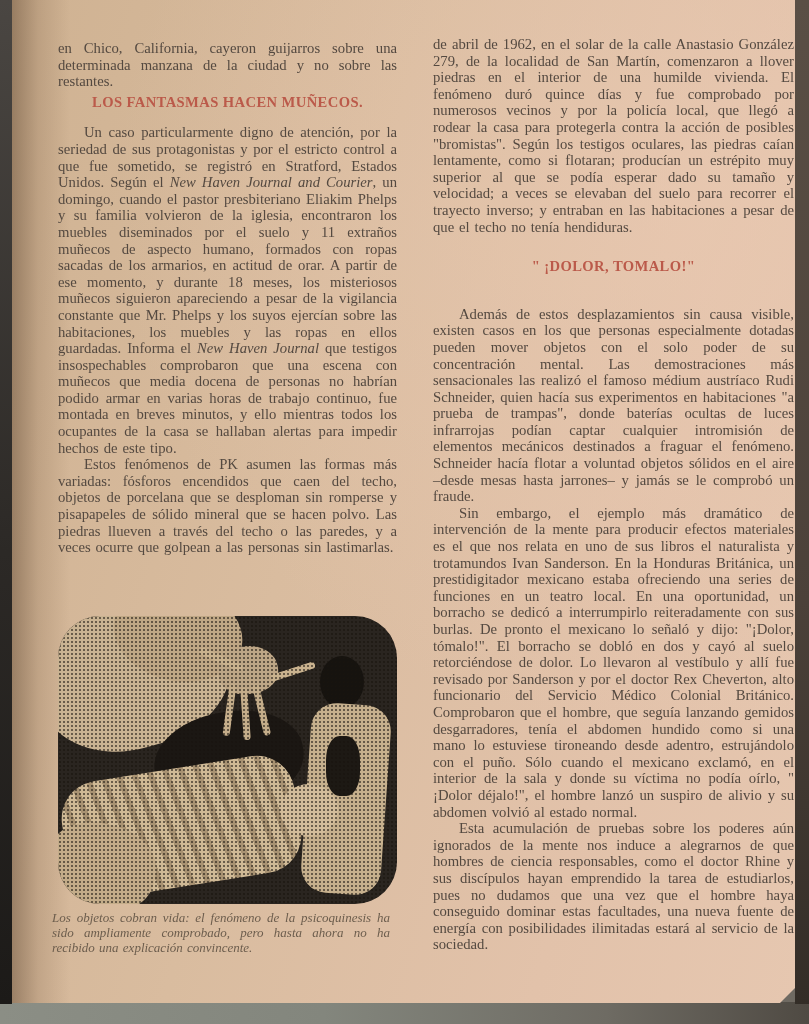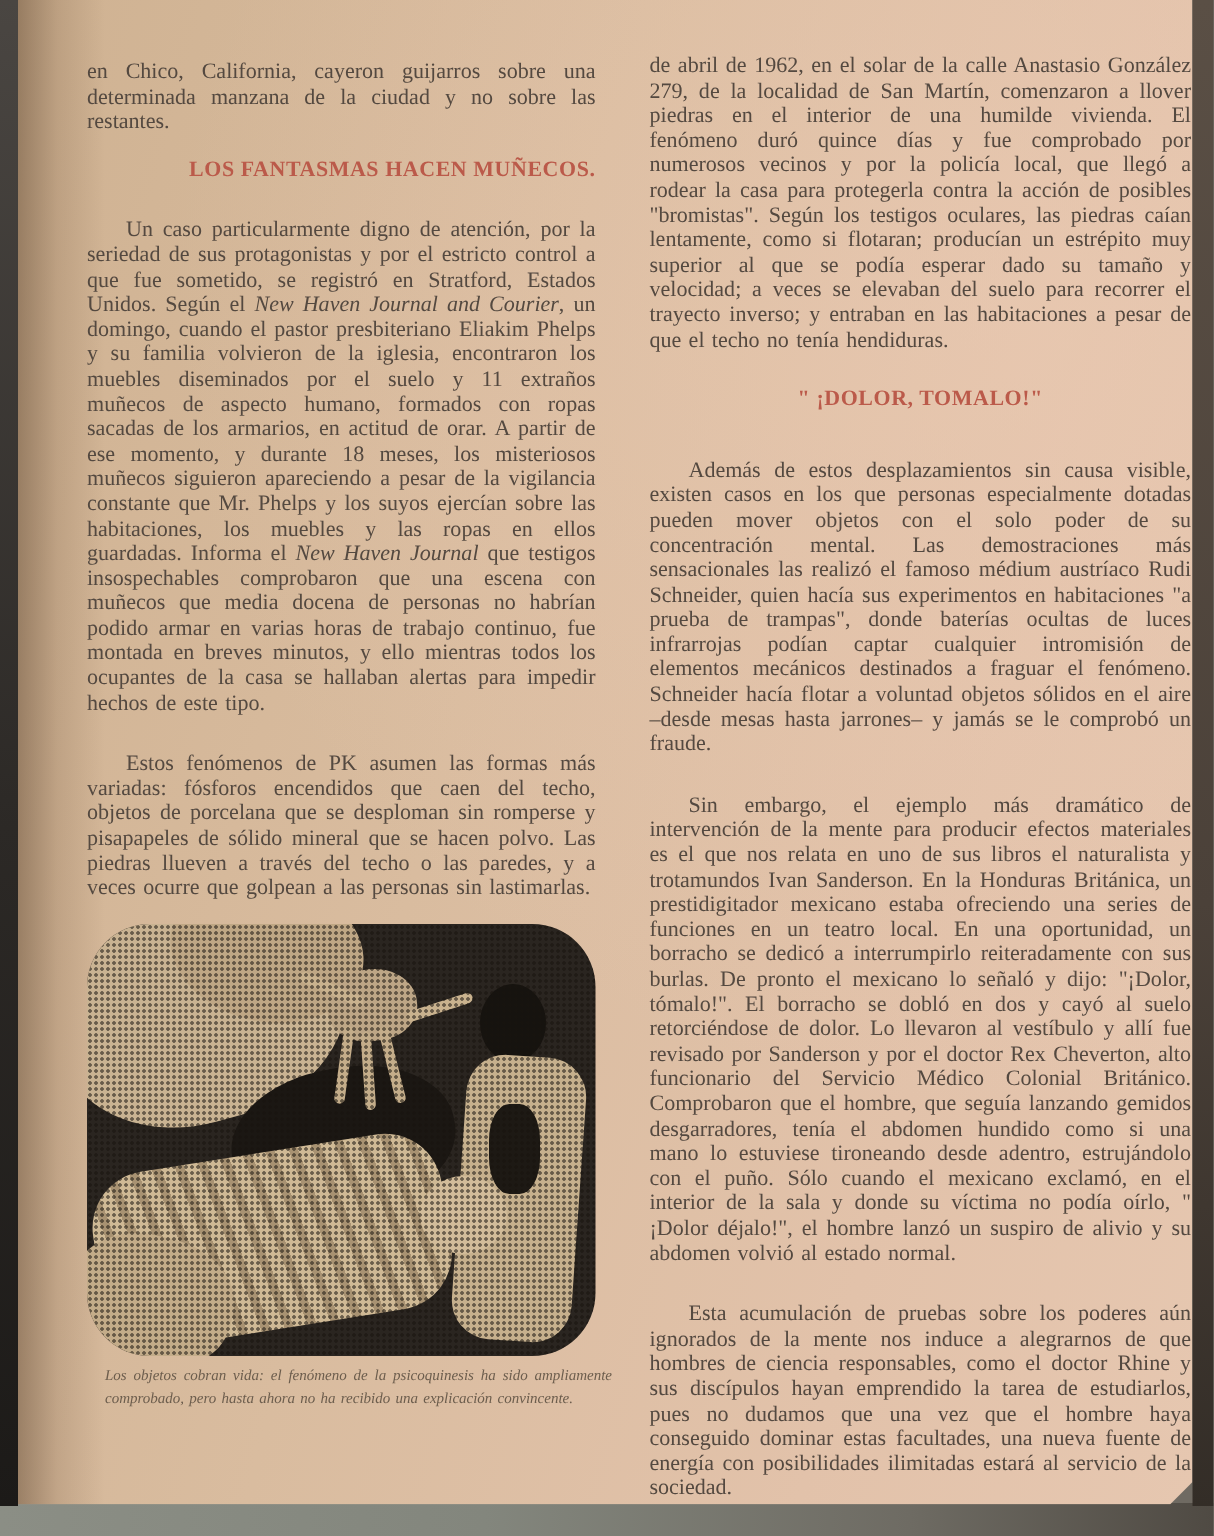--- a/index.html
+++ b/index.html
@@ -30,27 +30,27 @@
   }
   .spine-shade{
     position:absolute;left:0;top:0;bottom:0;width:58px;
     background:linear-gradient(90deg,rgba(96,72,50,.50) 0%,rgba(120,92,66,.22) 45%,rgba(120,92,66,0) 100%);
   }
   .col{position:absolute;color:var(--text-color,#544940);font-size:14.7px;line-height:16.6px;
     text-align:justify;}
   .col.left{left:46px;top:40px;width:339px;}
   .col.right{left:421px;top:36px;width:361px;}
   .para{margin:0;word-spacing:1.2px;}
-  .para.indent{text-indent:26px;margin-top:24px;}
+  .para.indent{text-indent:26px;}
   .heading{
     color:var(--heading-color,#bb5a4a);
     font-weight:bold;text-align:center;font-size:14.6px;letter-spacing:.4px;
     text-indent:0;
   }
-  .col.left .heading{margin:15px 0 14px;text-align:right;}
+  .col.left .heading{margin:4px 0 14px;}
   .col.right .heading{margin:23px 0 31px;}
   .photo{
     position:absolute;left:46px;top:616px;width:339px;height:288px;
     background:#2a2520;border-radius:42px;overflow:hidden;
   }
   .photo .blob{position:absolute;}
   .b1{left:-22px;top:-18px;width:195px;height:150px;background:#c9b392;border-radius:46%;transform:rotate(-16deg);}
   .b1b{left:55px;top:-30px;width:130px;height:95px;background:#bfa785;border-radius:50%;transform:rotate(12deg);}
   .spider-body{left:160px;top:30px;width:60px;height:48px;background:#bda686;border-radius:50% 50% 45% 45%;transform:rotate(-6deg);}
   .leg{width:7px;height:52px;background:#c4ad8a;border-radius:4px;}
@@ -67,22 +67,22 @@
     background:repeating-linear-gradient(78deg,#cfb995 0 9px,#a89272 9px 15px);}
   .recline-head{left:222px;top:168px;width:58px;height:52px;background:#d2bc9a;border-radius:50%;}
   .dark-mid{left:96px;top:96px;width:150px;height:96px;background:#1b1713;border-radius:48%;transform:rotate(-10deg);}
   .foot{left:-12px;top:208px;width:110px;height:86px;background:#c3ac89;border-radius:45%;transform:rotate(14deg);}
   .photo::after{
     content:"";position:absolute;inset:0;border-radius:inherit;
     background-image:radial-gradient(rgba(24,19,14,.55) 1px,rgba(24,19,14,0) 1.45px);
     background-size:4px 4px;
   }
   .caption{
-    position:absolute;left:58px;top:911px;width:338px;
-    font-style:italic;font-size:10px;line-height:14.8px;color:#6c5d4d;
+    position:absolute;left:40px;top:911px;width:338px;
+    font-style:italic;font-size:13px;line-height:14.8px;color:#6c5d4d;
     text-align:justify;word-spacing:1px;
   }
 </style>
 </head>
 <body>
 
 <div class="scan-root">
   <div class="bottom-strip"></div>
   <div class="right-strip"></div>
   <div class="left-strip"></div>

